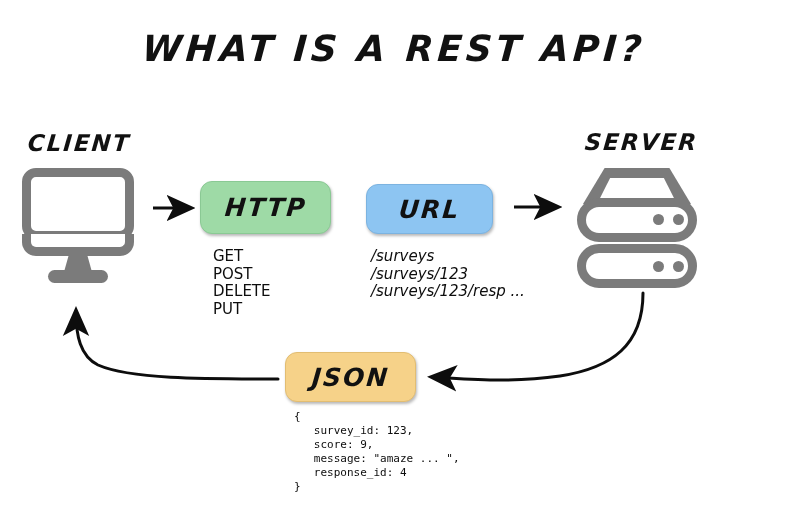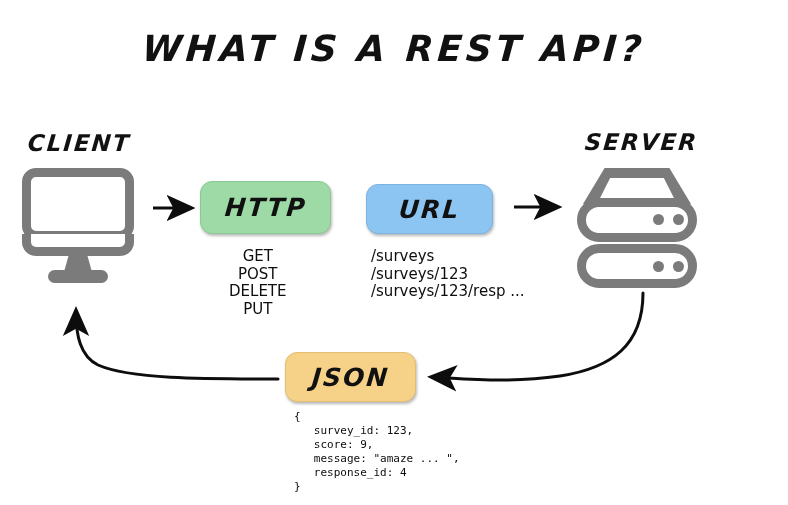--- a/index.html
+++ b/index.html
@@ -179,22 +179,22 @@
 
   
   .listing {
     position: absolute;
     font-family: "DejaVu Sans", sans-serif;
     font-size: 15px;
     line-height: 17.5px;
     color: #0d0d0d;
     white-space: pre;
   }
-  #methods-list { left: 229px; top: 248px; text-align: center; }
-  #paths-list   { left: 371px; top: 248px; }
+  #methods-list { left: 213px; top: 248px; }
+  #paths-list   { left: 371px; top: 248px; font-style: italic; }
 
   #json-body {
     position: absolute;
     left: 294px; top: 410px;
     font-family: "DejaVu Sans Mono", monospace;
     font-size: 11px;
     line-height: 14px;
     color: #0d0d0d;
     white-space: pre;
   }

